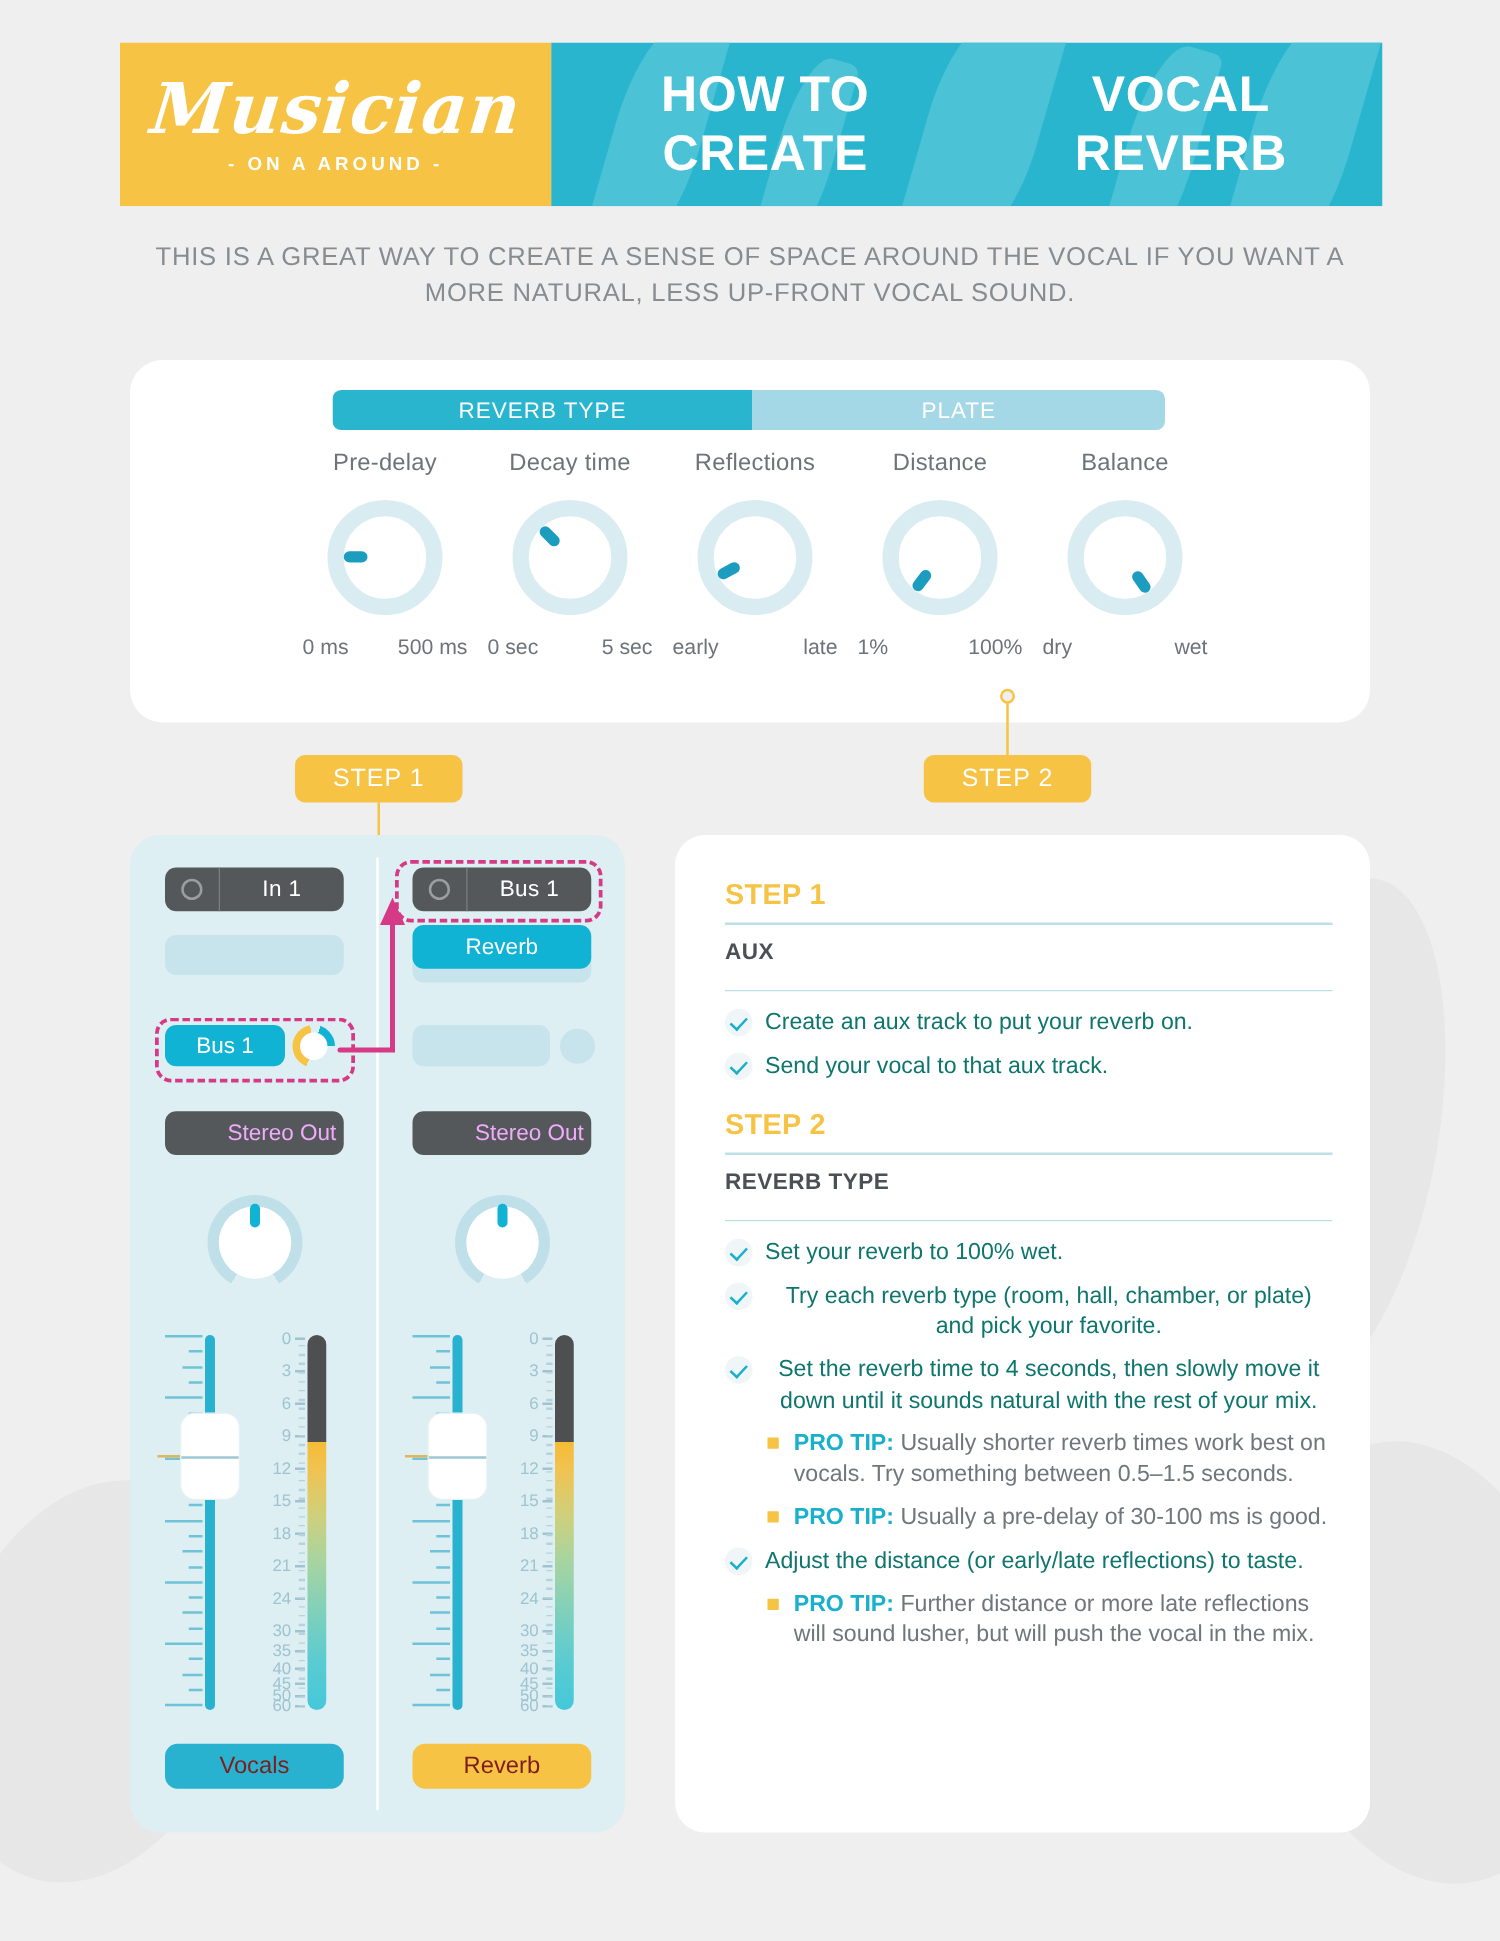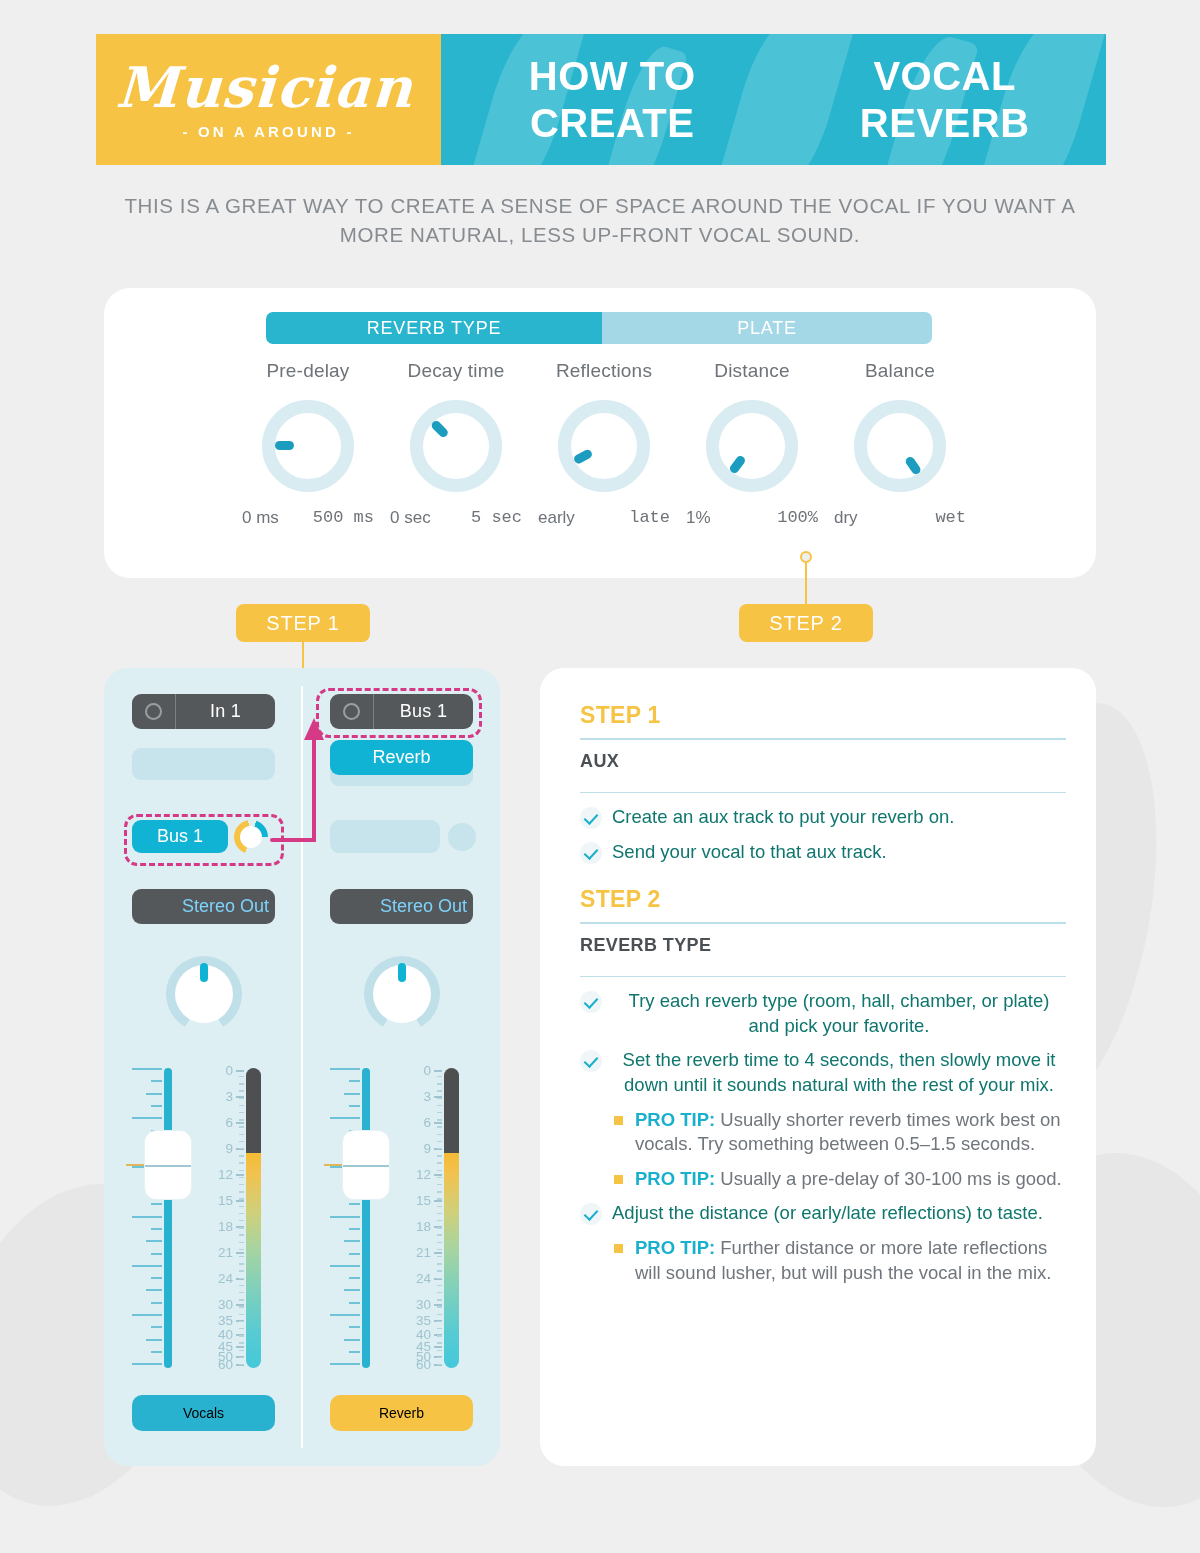--- a/index.html
+++ b/index.html
@@ -124,21 +124,21 @@
   .knob-ind i {
     display: block; width: 9px; height: 19px; margin-left: -2.5px;
     background: #1c9dc0; border-radius: 5px;
   }
   .knob-scale {
     margin-top: 16px; width: 148px;
     display: flex; justify-content: space-between;
     font-size: 17px; color: #6d7378;
   }
   .knob-scale span:first-child { padding-left: 8px; }
-  .knob-scale span:last-child { padding-right: 8px; font-family: Liberation Mono, monospace; }
+  .knob-scale span:last-child { padding-right: 8px; }
 
   
   .step-badge {
     position: absolute; height: 38px; padding: 0 26px;
     background: #f6c344; border-radius: 8px;
     display: flex; align-items: center; justify-content: center;
     color: #ffffff; font-size: 20px; letter-spacing: 0.8px;
   }
   #badge1 { left: 236px; top: 604px; width: 134px; padding: 0; }
   #badge2 { left: 739px; top: 604px; width: 134px; padding: 0; }
@@ -209,21 +209,21 @@
   .dashed-box {
     position: absolute;
     border: 3.5px dashed #d63a86; border-radius: 13px;
     pointer-events: none;
   }
 
   .out-btn {
     position: absolute; width: 143px; height: 35px;
     background: #54585a; border-radius: 9px;
     display: flex; align-items: center; justify-content: center;
-    color: #7dd3fc; font-size: 18px; padding-left: 44px;
+    color: #f0abfc; font-size: 18px; padding-left: 44px;
   }
 
   .pan-knob {
     position: absolute; width: 76px; height: 76px;
   }
   .pan-ring {
     position: absolute; inset: 0; border-radius: 50%;
     background: conic-gradient(from 210deg, #bfdfe9 0deg 300deg, rgba(0,0,0,0) 300deg 360deg);
   }
   .pan-body {
@@ -283,21 +283,21 @@
       #4d4f50 0%, #4d4f50 28.5%,
       #f5bb35 28.5%, #f0c352 36%,
       #cfd07a 48%, #a8d4a0 60%,
       #7fd0bc 74%, #58cbd2 88%, #44c8da 100%);
   }
 
   .track-name {
     position: absolute; width: 143px; height: 36px;
     border-radius: 10px;
     display: flex; align-items: center; justify-content: center;
-    color: #000000; font-size: 14px;
+    color: #7f1d1d; font-size: 19px;
   }
   .tn-teal { background: #29b2cf; }
   .tn-yellow { background: #f6c344; }
 
   
   .route-arrow { position: absolute; left: 100px; top: 690px; width: 200px; height: 180px; }
 
   
   .steps-card {
     position: absolute; left: 540px; top: 668px;
@@ -803,20 +803,24 @@
           </div>
         </div>
         <div class="step2-block">
           <div class="step-title">STEP 2</div>
           <div class="rule"></div>
           <div class="step-sub">REVERB TYPE</div>
           <div class="rule"></div>
           <div class="bullets">
             <div class="bullet">
               <div class="check"></div>
+              <div class="bullet-text">Set your reverb to 100% wet.</div>
+            </div>
+            <div class="bullet">
+              <div class="check"></div>
               <div class="bullet-text">Try each reverb type (room, hall, chamber, or plate) and pick your favorite.</div>
             </div>
             <div class="bullet">
               <div class="check"></div>
               <div class="bullet-text">Set the reverb time to 4 seconds, then slowly move it down until it sounds natural with the rest of your mix.</div>
             </div>
             <div class="protip">
               <div class="sq"></div>
               <div class="protip-text"><b>PRO TIP:</b> Usually shorter reverb times work best on vocals. Try something between 0.5–1.5 seconds.</div>
             </div>

